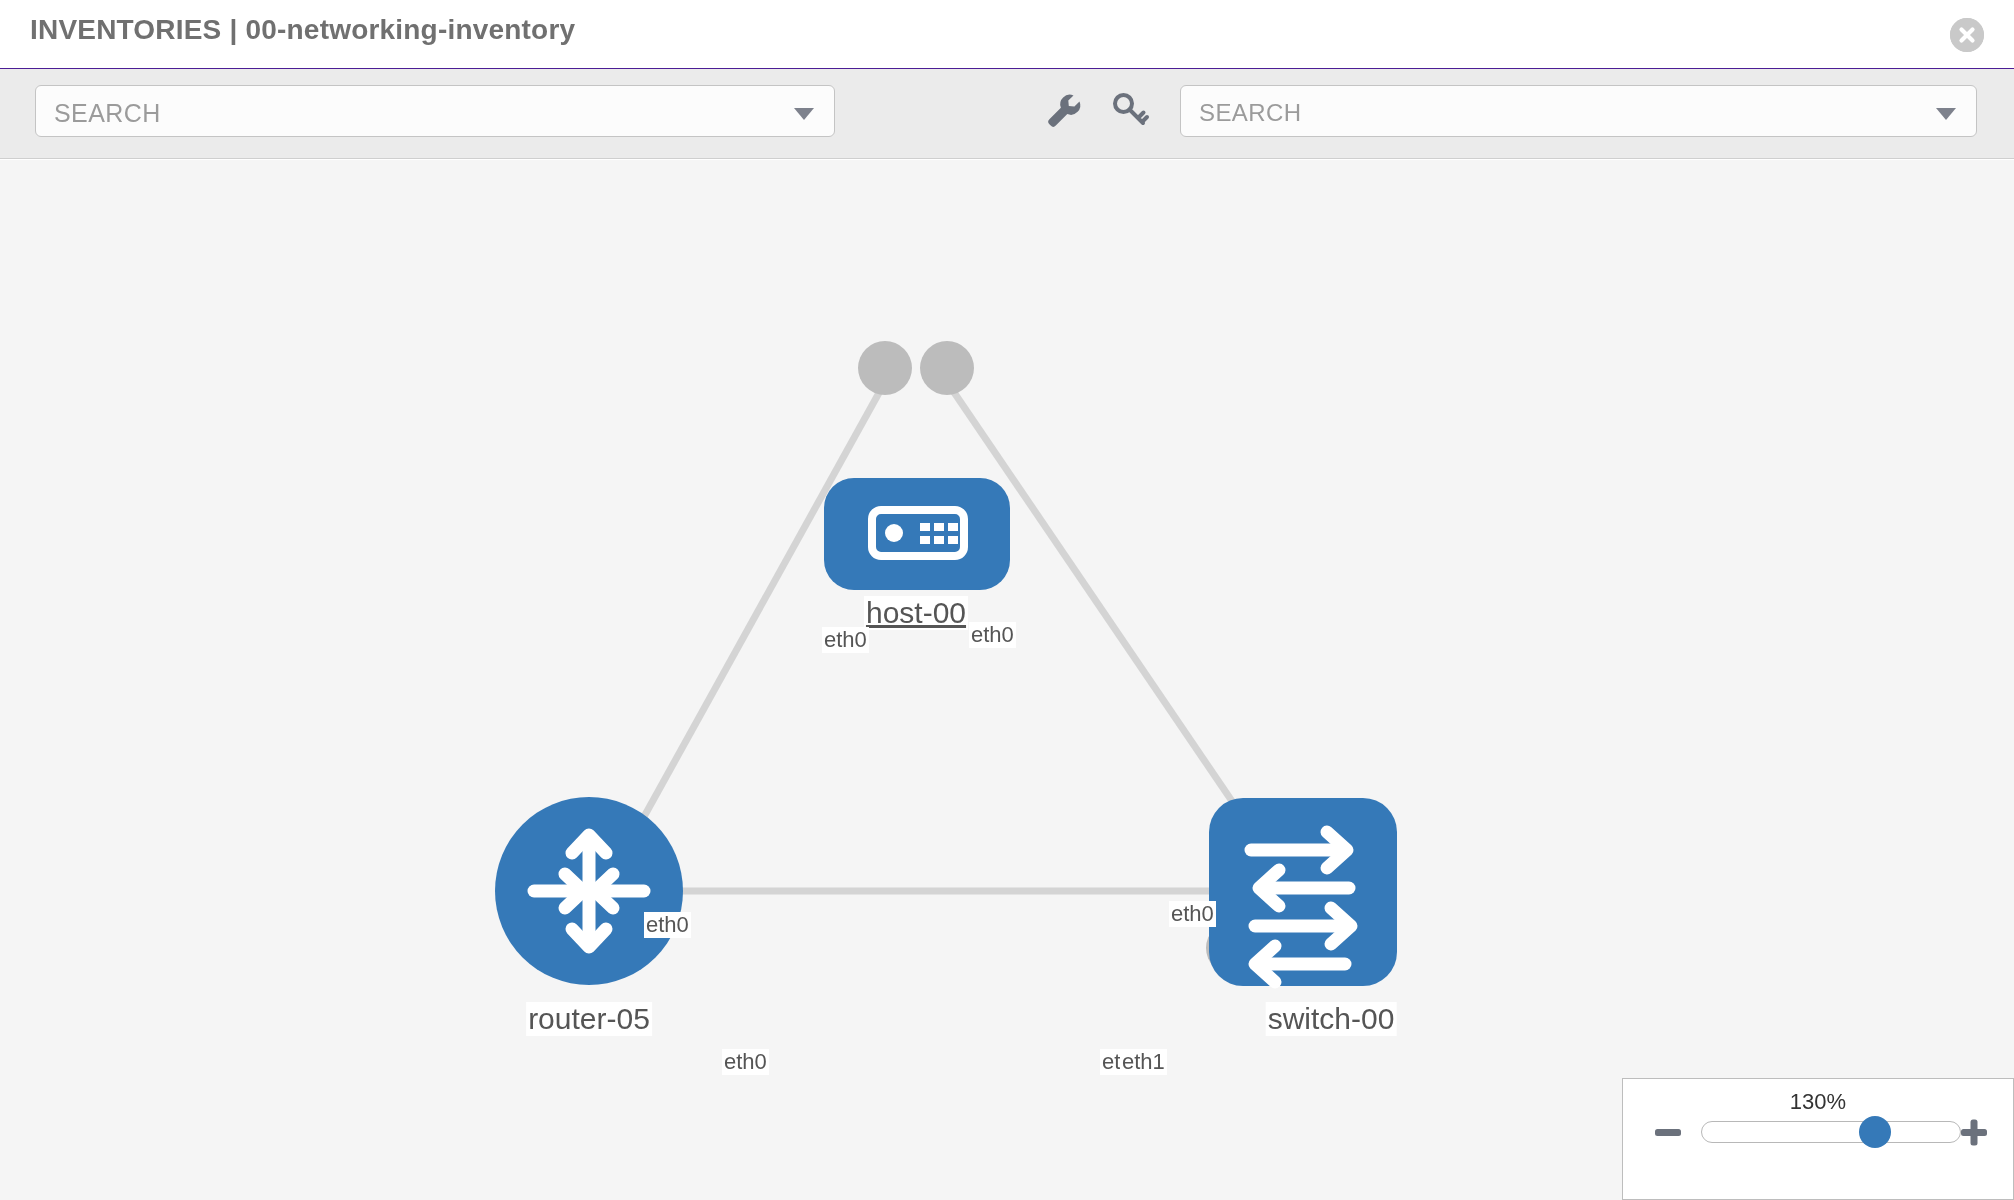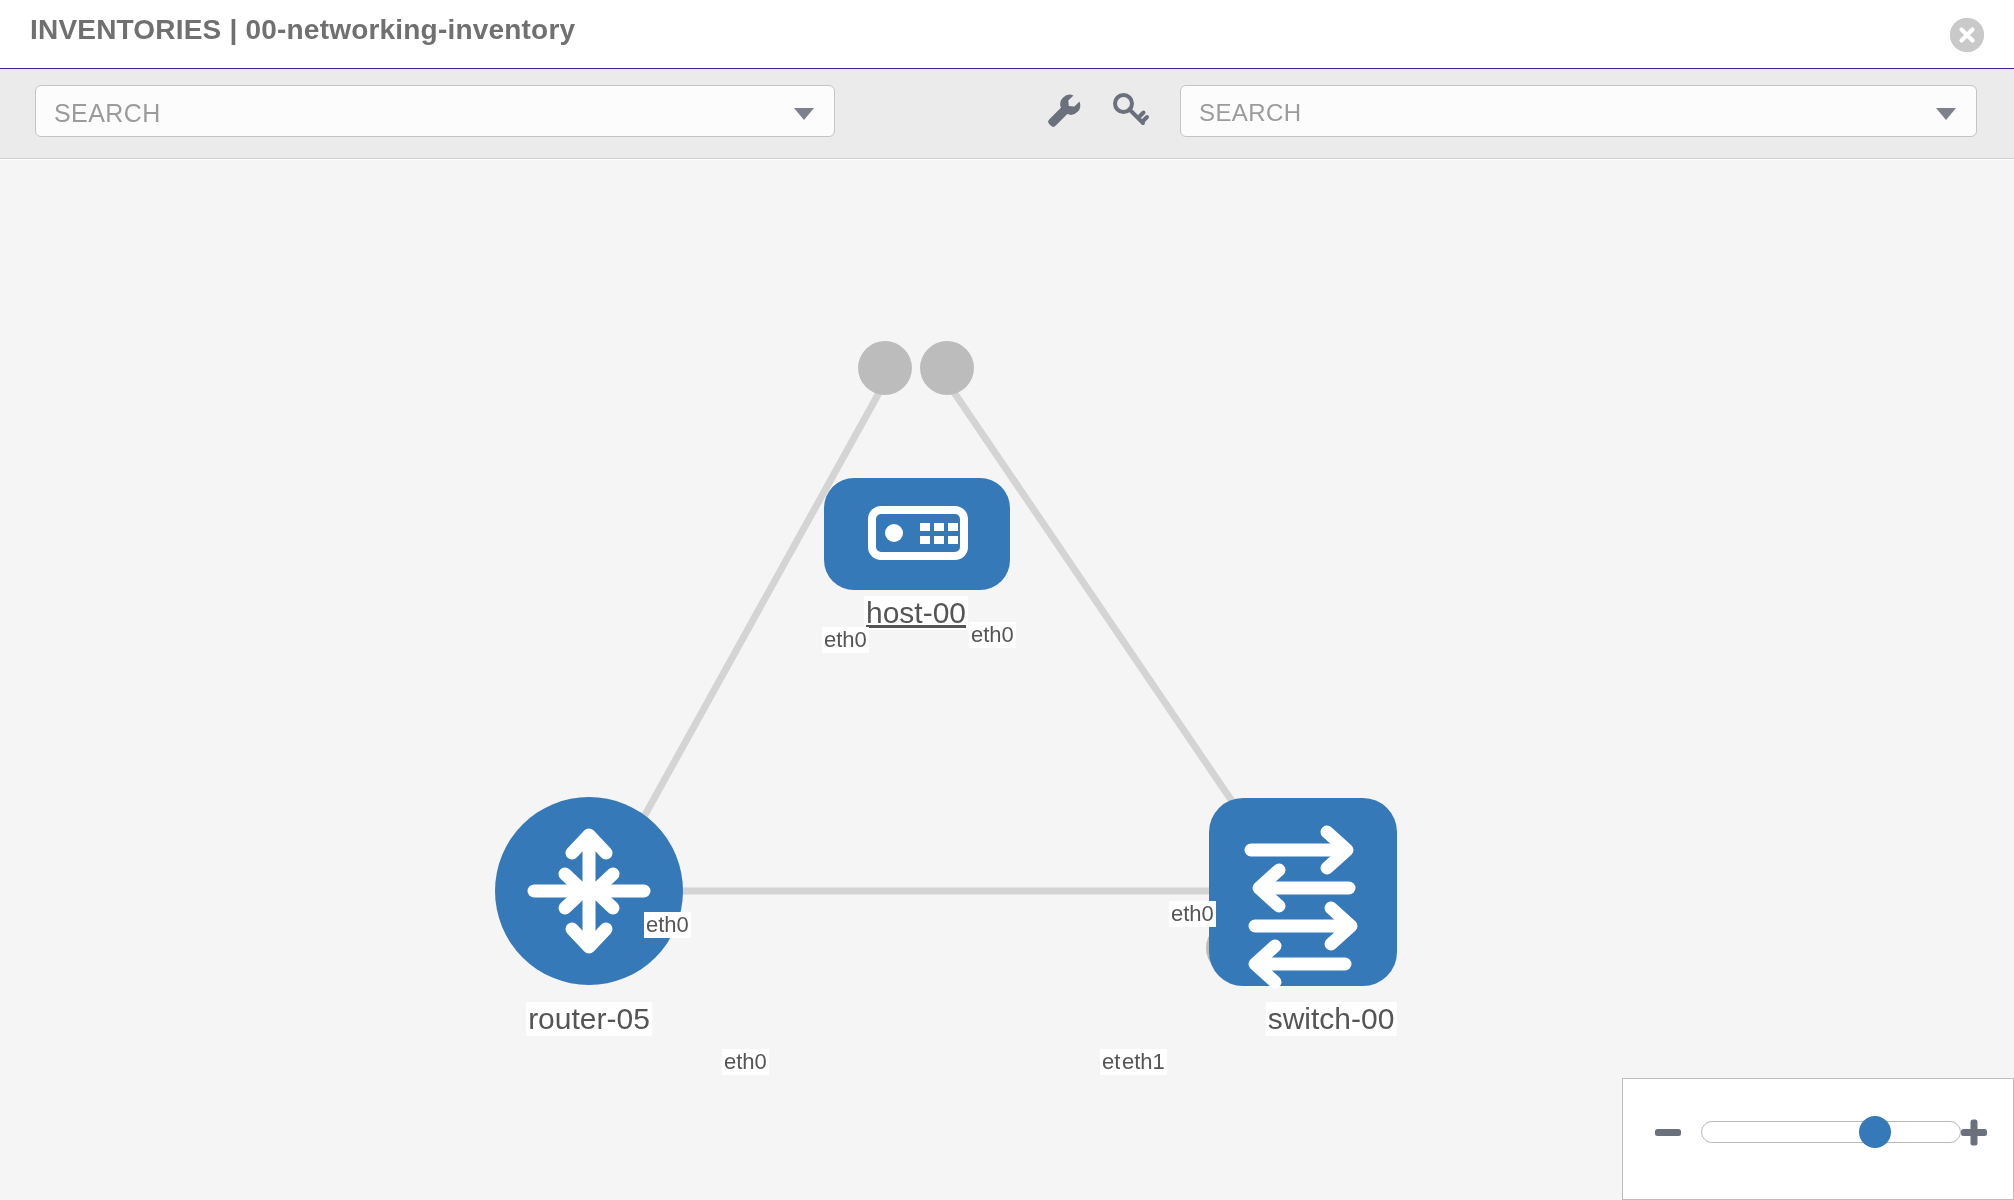--- a/index.html
+++ b/index.html
@@ -291,20 +291,21 @@
   <div class="iface-label" style="left:644px; top:735px;">eth0</div>
   <div class="iface-label" style="left:1169px; top:724px;">eth0</div>
 
   <div class="iface-label" style="left:722px; top:872px;">eth0</div>
   <div class="iface-label" style="left:1100px; top:872px;">eth0</div>
   <div class="iface-label" style="left:1120px; top:872px;text-align:right;">eth1</div>
 
 </div>
 
 <div class="zoom-panel">
+  <div class="zoom-value">130%</div>
 
   <div class="zoom-minus">
     <svg width="34" height="34" viewBox="0 0 34 34">
       <rect x="4" y="14" width="26" height="7" rx="2.5" fill="#6b717c"></rect>
     </svg>
   </div>
 
   <div class="zoom-track">
     <div class="zoom-thumb" id="zoom-thumb" style="left: calc(67% - 16px);"></div>
   </div>

